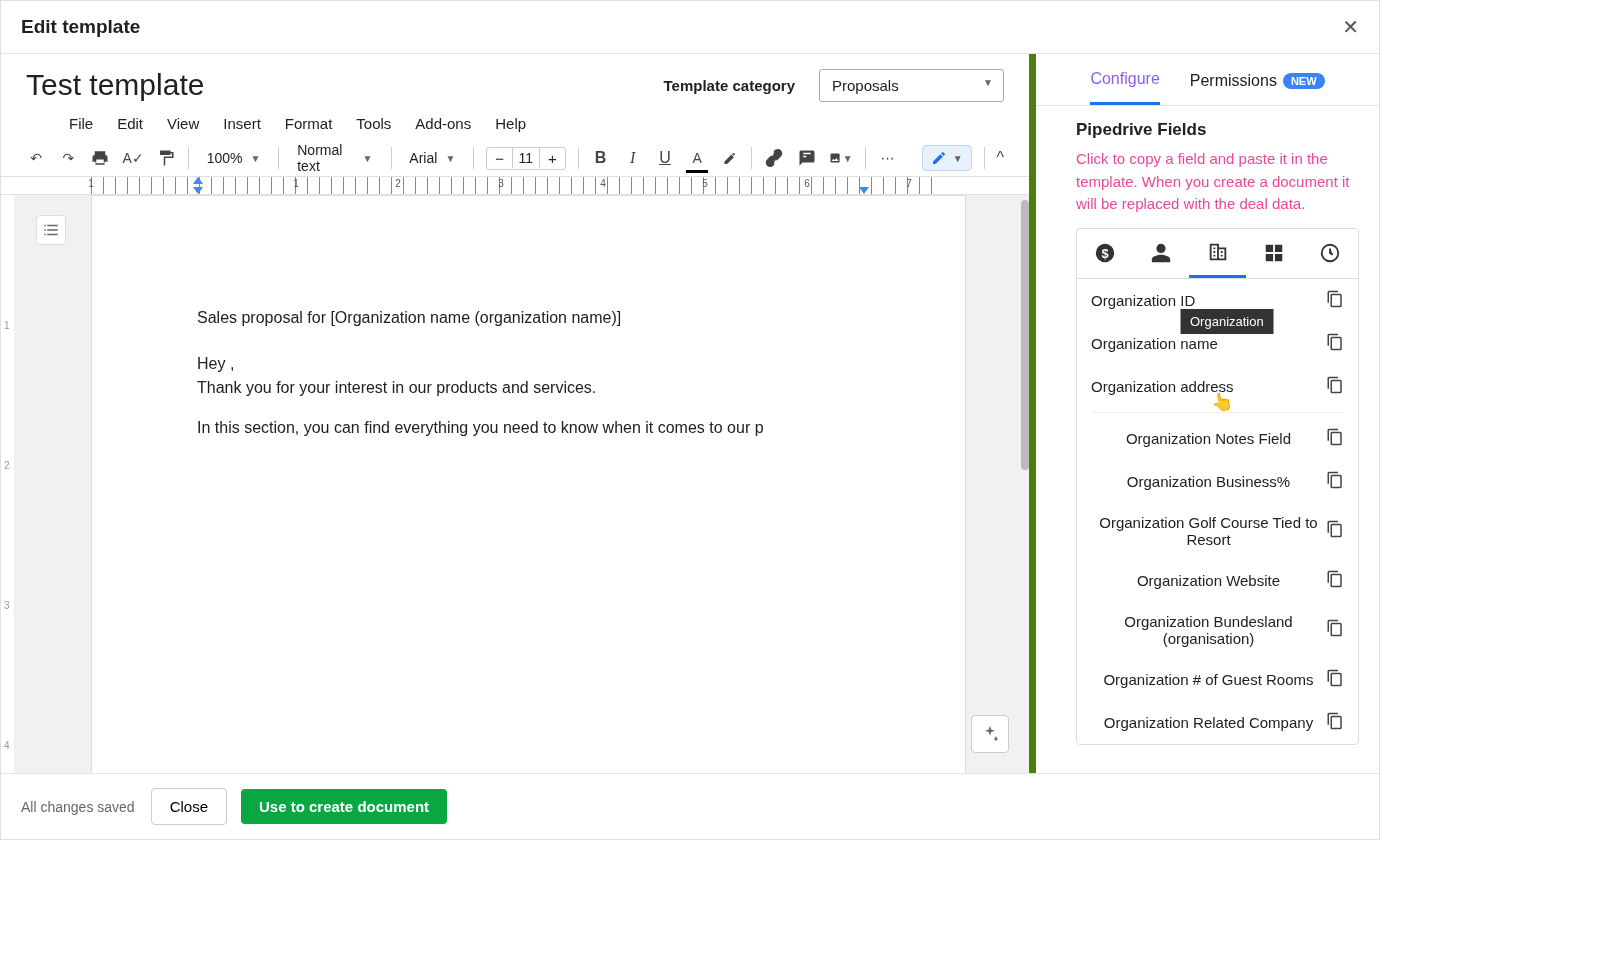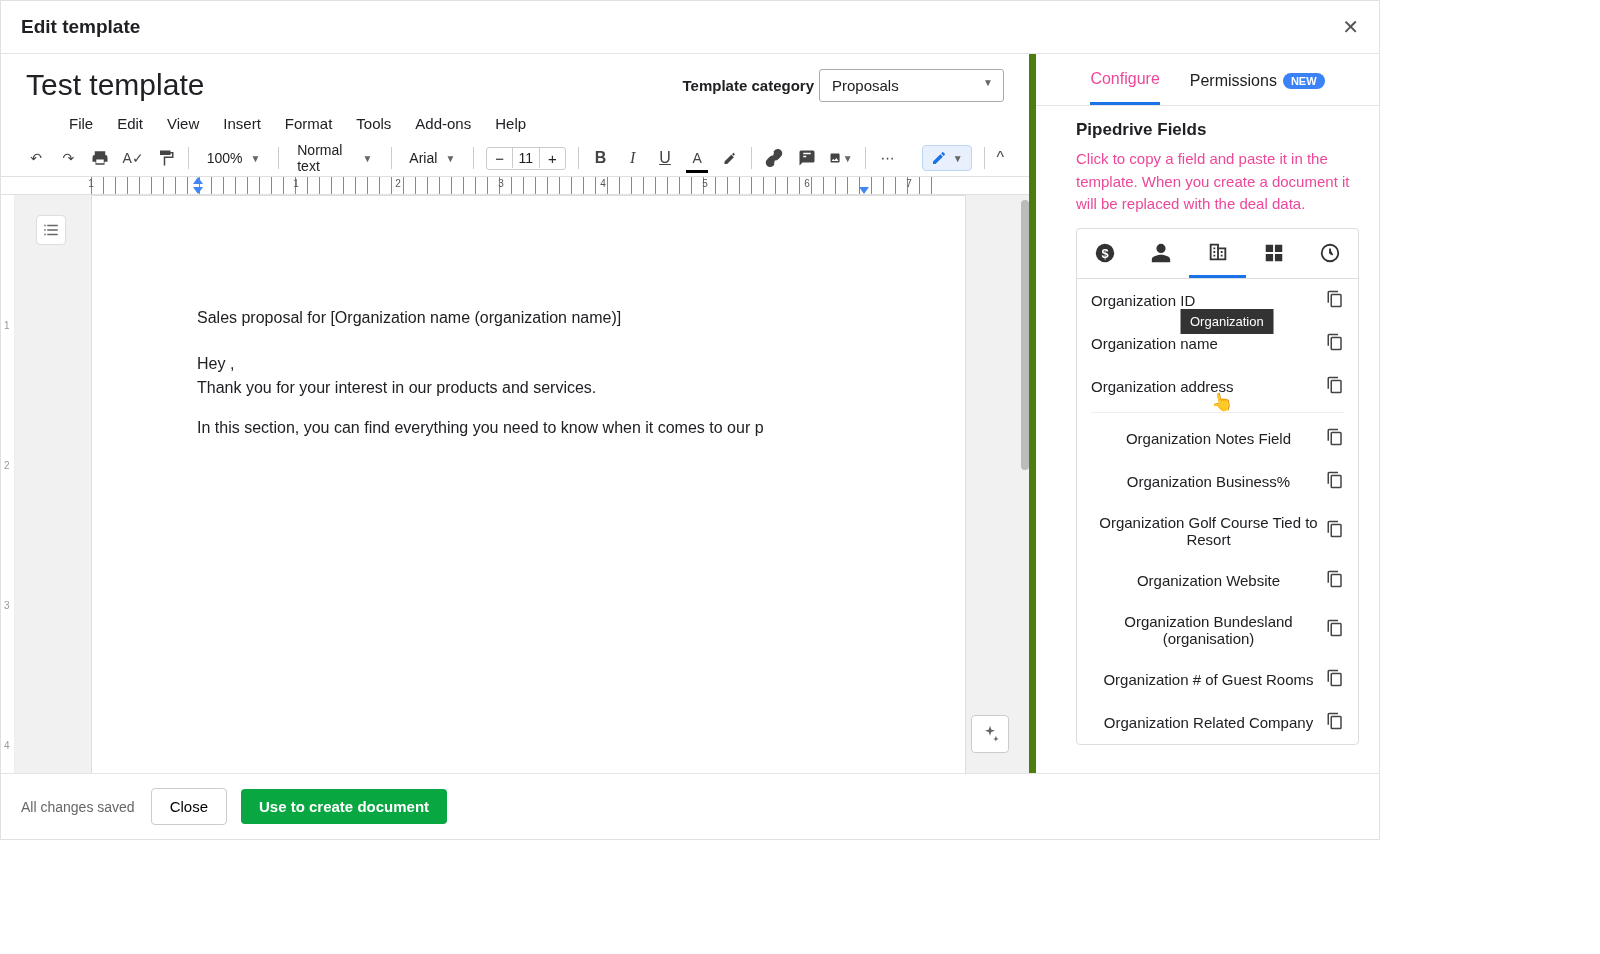--- a/index.html
+++ b/index.html
@@ -51,21 +51,21 @@
       justify-content: space-between;
       align-items: center;
     }
     .doc-title {
       font-size: 30px;
       font-weight: 400;
     }
     .category-wrap {
       display: flex;
       align-items: center;
-      gap: 5px;
+      gap: 24px;
     }
     .cat-label {
       font-size: 15px;
       font-weight: 600;
       color: #202124;
     }
     .cat-select {
       border: 1px solid #aaa;
       border-radius: 3px;
       padding: 7px 35px 7px 12px;
@@ -247,21 +247,21 @@
     }
     .tab {
       padding-bottom: 14px;
       font-size: 16px;
       cursor: pointer;
       display: flex;
       align-items: center;
       gap: 6px;
     }
     .tab.active {
-      color: #ec4899;
+      color: #8b5cf6;
       border-bottom: 3px solid #1a73e8;
       font-weight: 500;
     }
     .new-badge {
       background: #3b82f6;
       color: #fff;
       font-size: 11px;
       padding: 2px 8px;
       border-radius: 10px;
       font-weight: 600;

